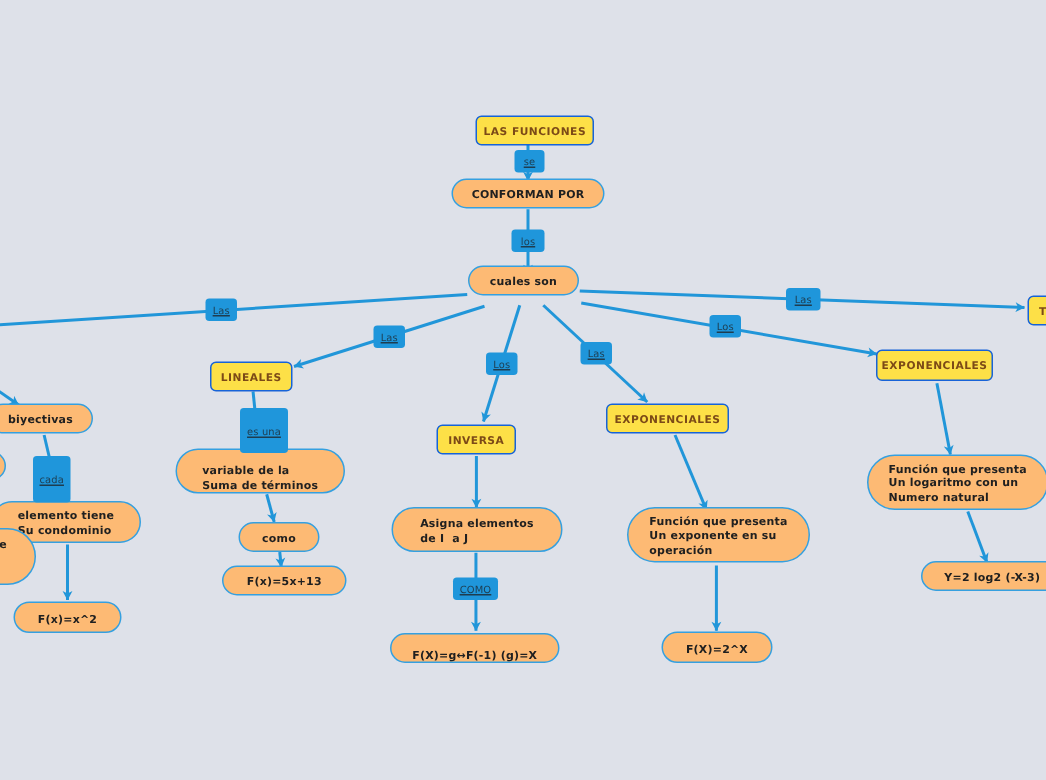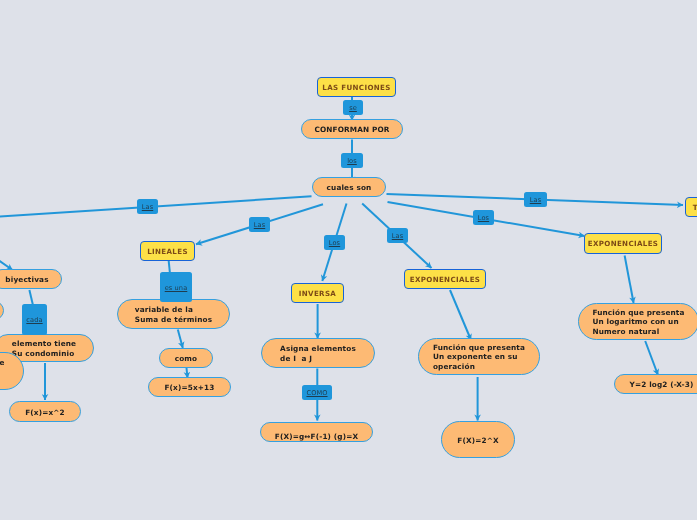--- a/index.html
+++ b/index.html
@@ -94,21 +94,21 @@
   </div>
 
   <div class="node pill" style="left:9px;top:401px;width:72px;height:21px;">
     <span class="txt">F(x)=x^2</span>
   </div>
 
   <div class="node cat" style="left:140px;top:241px;width:55px;height:20px;">
     <span class="txt">LINEALES</span>
   </div>
 
-  <div class="node pill ml" style="left:117px;top:299px;width:113px;height:30px;">
+  <div class="node pill ml" style="left:117px;top:299px;width:113px;height:30px;align-items:flex-end;">
     <span class="txt">variable de la
 Suma de términos</span>
   </div>
 
   <div class="node pill" style="left:159px;top:348px;width:54px;height:20px;">
     <span class="txt">como</span>
   </div>
 
   <div class="node pill" style="left:148px;top:377px;width:83px;height:20px;">
     <span class="txt">F(x)=5x+13</span>
@@ -130,21 +130,21 @@
   <div class="node cat" style="left:404px;top:269px;width:82px;height:20px;">
     <span class="txt">EXPONENCIALES</span>
   </div>
 
   <div class="node pill ml" style="left:418px;top:338px;width:122px;height:37px;">
     <span class="txt">Función que presenta
 Un exponente en su
 operación</span>
   </div>
 
-  <div class="node pill" style="left:441px;top:421px;width:74px;height:37px;">
+  <div class="node pill" style="left:441px;top:421px;width:74px;height:21px;">
     <span class="txt">F(X)=2^X</span>
   </div>
 
   <div class="node cat" style="left:584px;top:233px;width:78px;height:21px;">
     <span class="txt">EXPONENCIALES</span>
   </div>
 
   <div class="node pill ml" style="left:578px;top:303px;width:121px;height:37px;">
     <span class="txt">Función que presenta
 Un logaritmo con un

